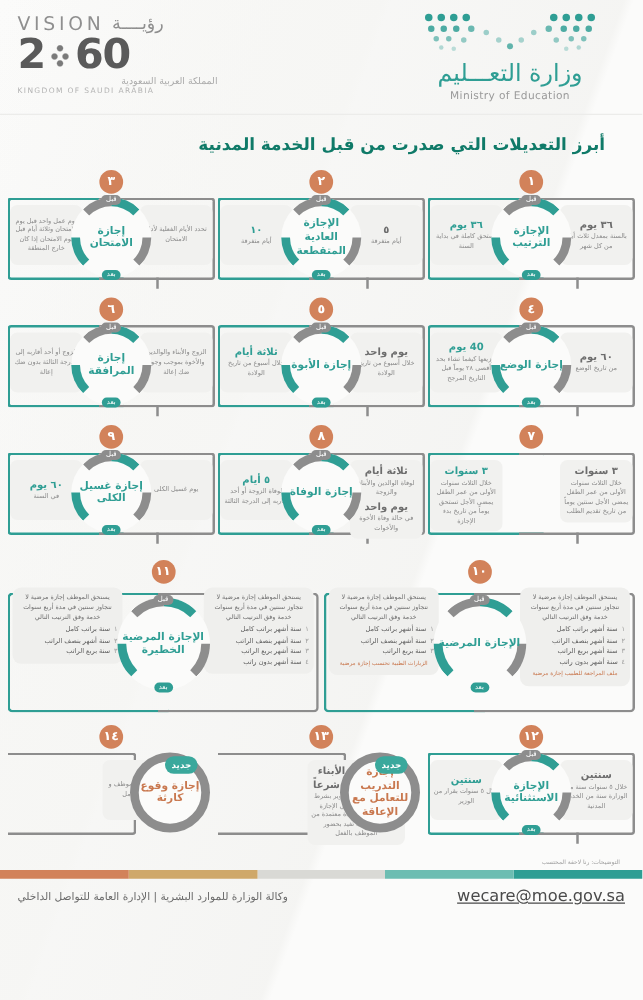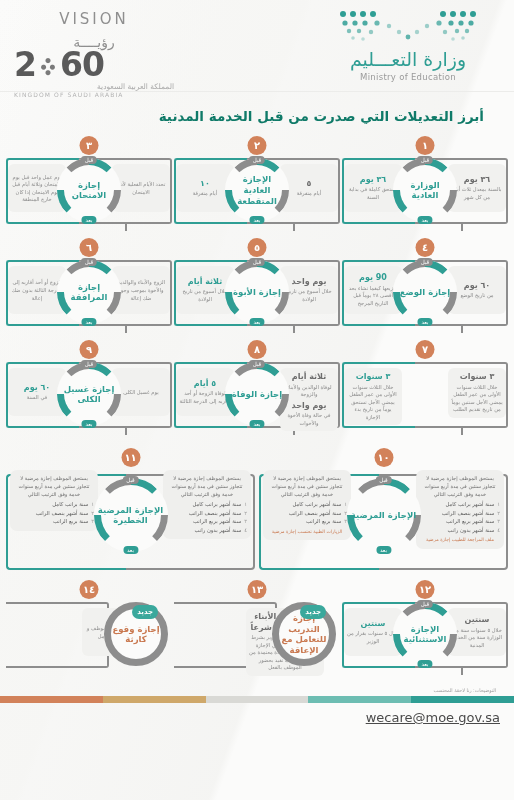--- a/index.html
+++ b/index.html
@@ -14,21 +14,21 @@
   .page { position:relative; width:514px; height:800px;
     background:
       linear-gradient(110deg, rgba(255,255,255,0) 0%, rgba(246,246,244,0.9) 38%, rgba(255,255,255,0) 39%),
       linear-gradient(110deg, rgba(255,255,255,0) 0%, rgba(243,243,241,0.8) 62%, rgba(255,255,255,0) 63%),
       #fbfbfa;
   }
 
   
   .header { position:relative; height:92px; border-bottom:1px solid #ececea; }
   .vision { position:absolute; left:14px; top:10px; width:160px; }
-  .vision-top { display:flex; align-items:center; gap:6px; direction:ltr;flex-direction:column; }
+  .vision-top { display:flex; align-items:center; gap:6px; direction:ltr; }
   .v-word { font-size:15px; letter-spacing:3px; color:#8f8f8f; font-weight:400; }
   .v-ar { font-size:14px; color:#8f8f8f; letter-spacing:1px;text-align:right; }
   .v-num { display:flex; align-items:center; direction:ltr; margin-top:-2px; }
   .v-num span { font-size:33px; font-weight:700; color:#5a5a5a; letter-spacing:-1px; line-height:1; }
   .v-emblem { width:22px; height:22px; margin:0 1px; position:relative; }
   .v-emblem:before { content:""; position:absolute; inset:0;
     background:
       radial-gradient(circle at 50% 30%, #7a7a7a 2px, transparent 3px),
       radial-gradient(circle at 30% 60%, #7a7a7a 2px, transparent 3px),
       radial-gradient(circle at 70% 60%, #7a7a7a 2px, transparent 3px),
@@ -225,21 +225,21 @@
           </div>
           <div class="bubble left">
             <div class="b-main">٣٦ يوم</div>
             <div class="b-sub">تستحق كاملة في بداية السنة</div>
           </div>
           <div class="ring">
             <div class="arc-teal"></div>
               <div class="arc-gray"></div>
             <div class="ring-label before">قبل</div>
             <div class="ring-label after">بعد</div>
-            <div class="ring-title teal">الوزارة العادية</div>
+            <div class="ring-title teal">الإجازة الترتيب</div>
           </div>
         </div>
       </div>
 
       <div class="card">
         <div class="badge">٢</div>
         <div class="ringwrap">
           <div class="frame teal"></div>
           <div class="frame gray">
               <i class="pin" style="bottom:-9px;left:50%"></i>
@@ -292,21 +292,21 @@
         <div class="ringwrap">
           <div class="frame teal"></div>
           <div class="frame gray">
               <i class="pin" style="bottom:-9px;left:50%"></i>
             </div>
           <div class="bubble right">
             <div class="b-main gray">٦٠ يوم</div>
             <div class="b-sub">من تاريخ الوضع</div>
           </div>
           <div class="bubble left">
-            <div class="b-main">90 يوم</div>
+            <div class="b-main">40 يوم</div>
             <div class="b-sub">توزيعها كيفما تشاء بحد أقصى ٢٨ يوماً قبل التاريخ المرجح</div>
           </div>
           <div class="ring">
             <div class="arc-teal"></div>
               <div class="arc-gray"></div>
             <div class="ring-label before">قبل</div>
             <div class="ring-label after">بعد</div>
             <div class="ring-title teal">إجازة الوضع</div>
           </div>
         </div>
@@ -600,14 +600,17 @@
   <div class="footnote">التوضيحات: رنا لاحقة المحتسب</div>
   <div class="colorbar">
     <i style="background:#2f9e94"></i>
       <i style="background:#6dbdb2"></i>
       <i style="background:#d9d9d5"></i>
       <i style="background:#cfa86a"></i>
       <i style="background:#d2825a"></i>
   </div>
   <div class="footer">
     <a class="mail" href="#">wecare@moe.gov.sa</a>
+    <div style="display:flex;gap:5px;align-items:center">
+      <span class="fdept">وكالة الوزارة للموارد البشرية | الإدارة العامة للتواصل الداخلي</span>
+    </div>
   </div>
 </div>
 
 </body></html>

